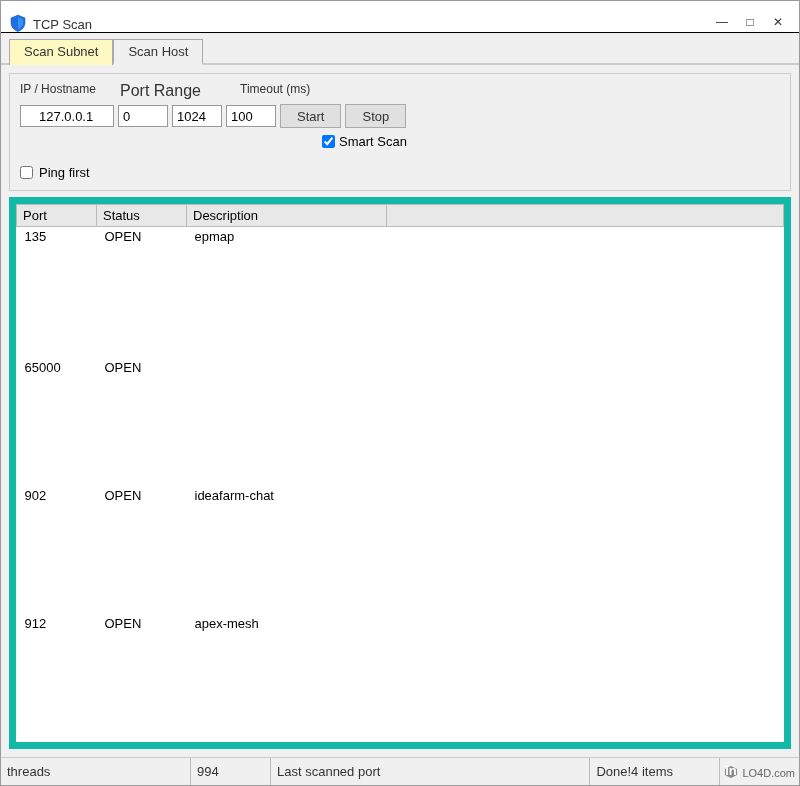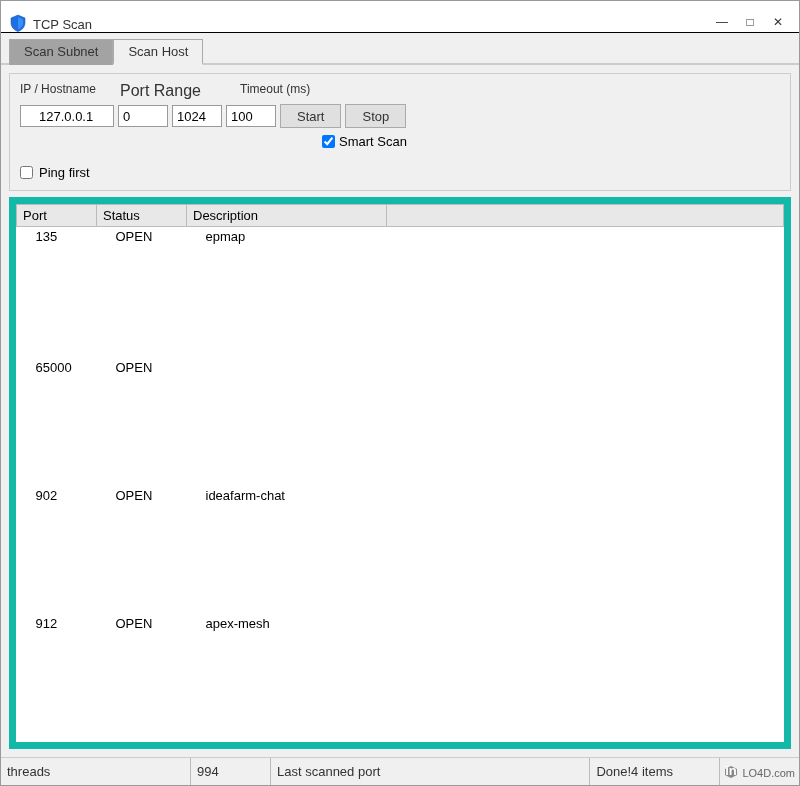--- a/index.html
+++ b/index.html
@@ -77,21 +77,21 @@
       display: flex;
       padding: 6px 8px 0 8px;
       background: #f0f0f0;
       border-bottom: 2px solid #ccc;
       gap: 0;
     }
 
     .tab {
       padding: 4px 14px;
       border: 1px solid #aaa;
-      background: #a3a3a3;
+      background: #fef9c3;
       cursor: pointer;
       font-size: 13px;
       color: #333;
       border-bottom: none;
       margin-bottom: -2px;
       user-select: none;
     }
 
     .tab.active {
       background: #f0f0f0;
@@ -222,21 +222,21 @@
       background: #e8e8e8;
       border: 1px solid #bbb;
       padding: 3px 6px;
       text-align: left;
       font-weight: normal;
       font-size: 13px;
     }
 
     .results-table tbody tr td {
       border: none;
-      padding: 2px 19px;
+      padding: 2px 8px;
       font-size: 13px;
       vertical-align: top;
     }
 
     .results-table tbody tr:nth-child(odd) {
       background: #fff;
     }
 
     .results-table tbody tr:nth-child(even) {
       background: #fff;

